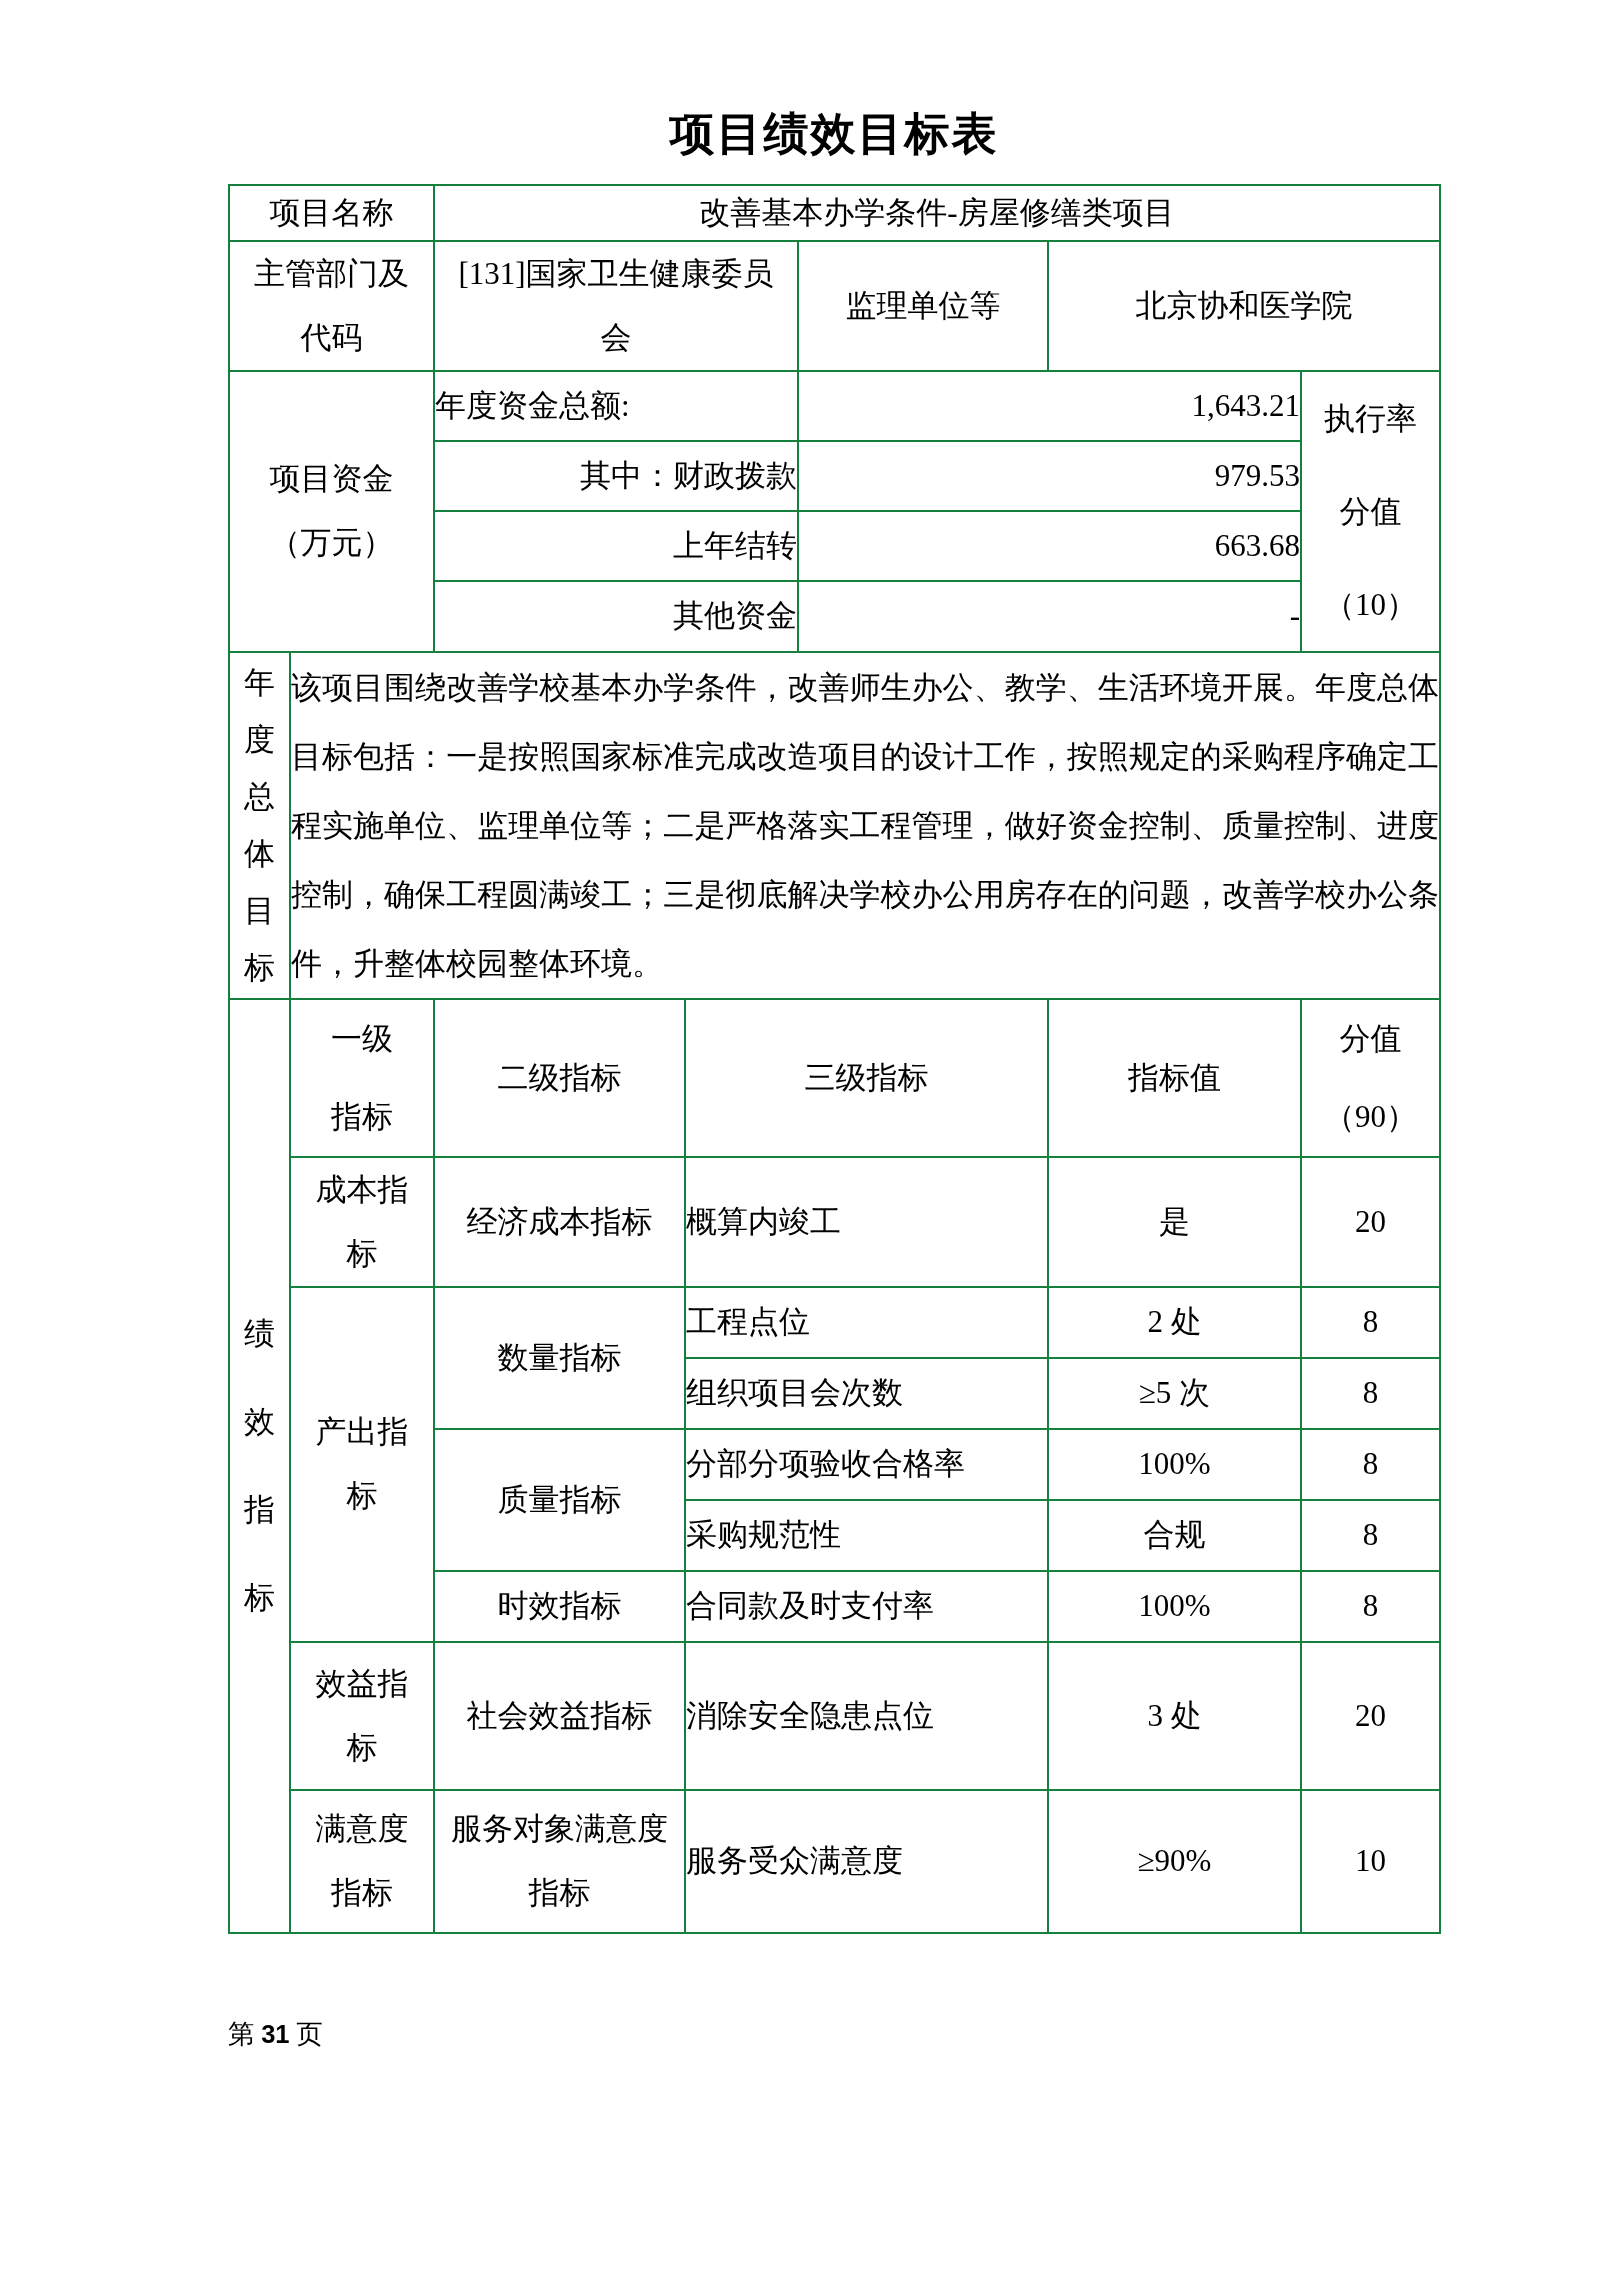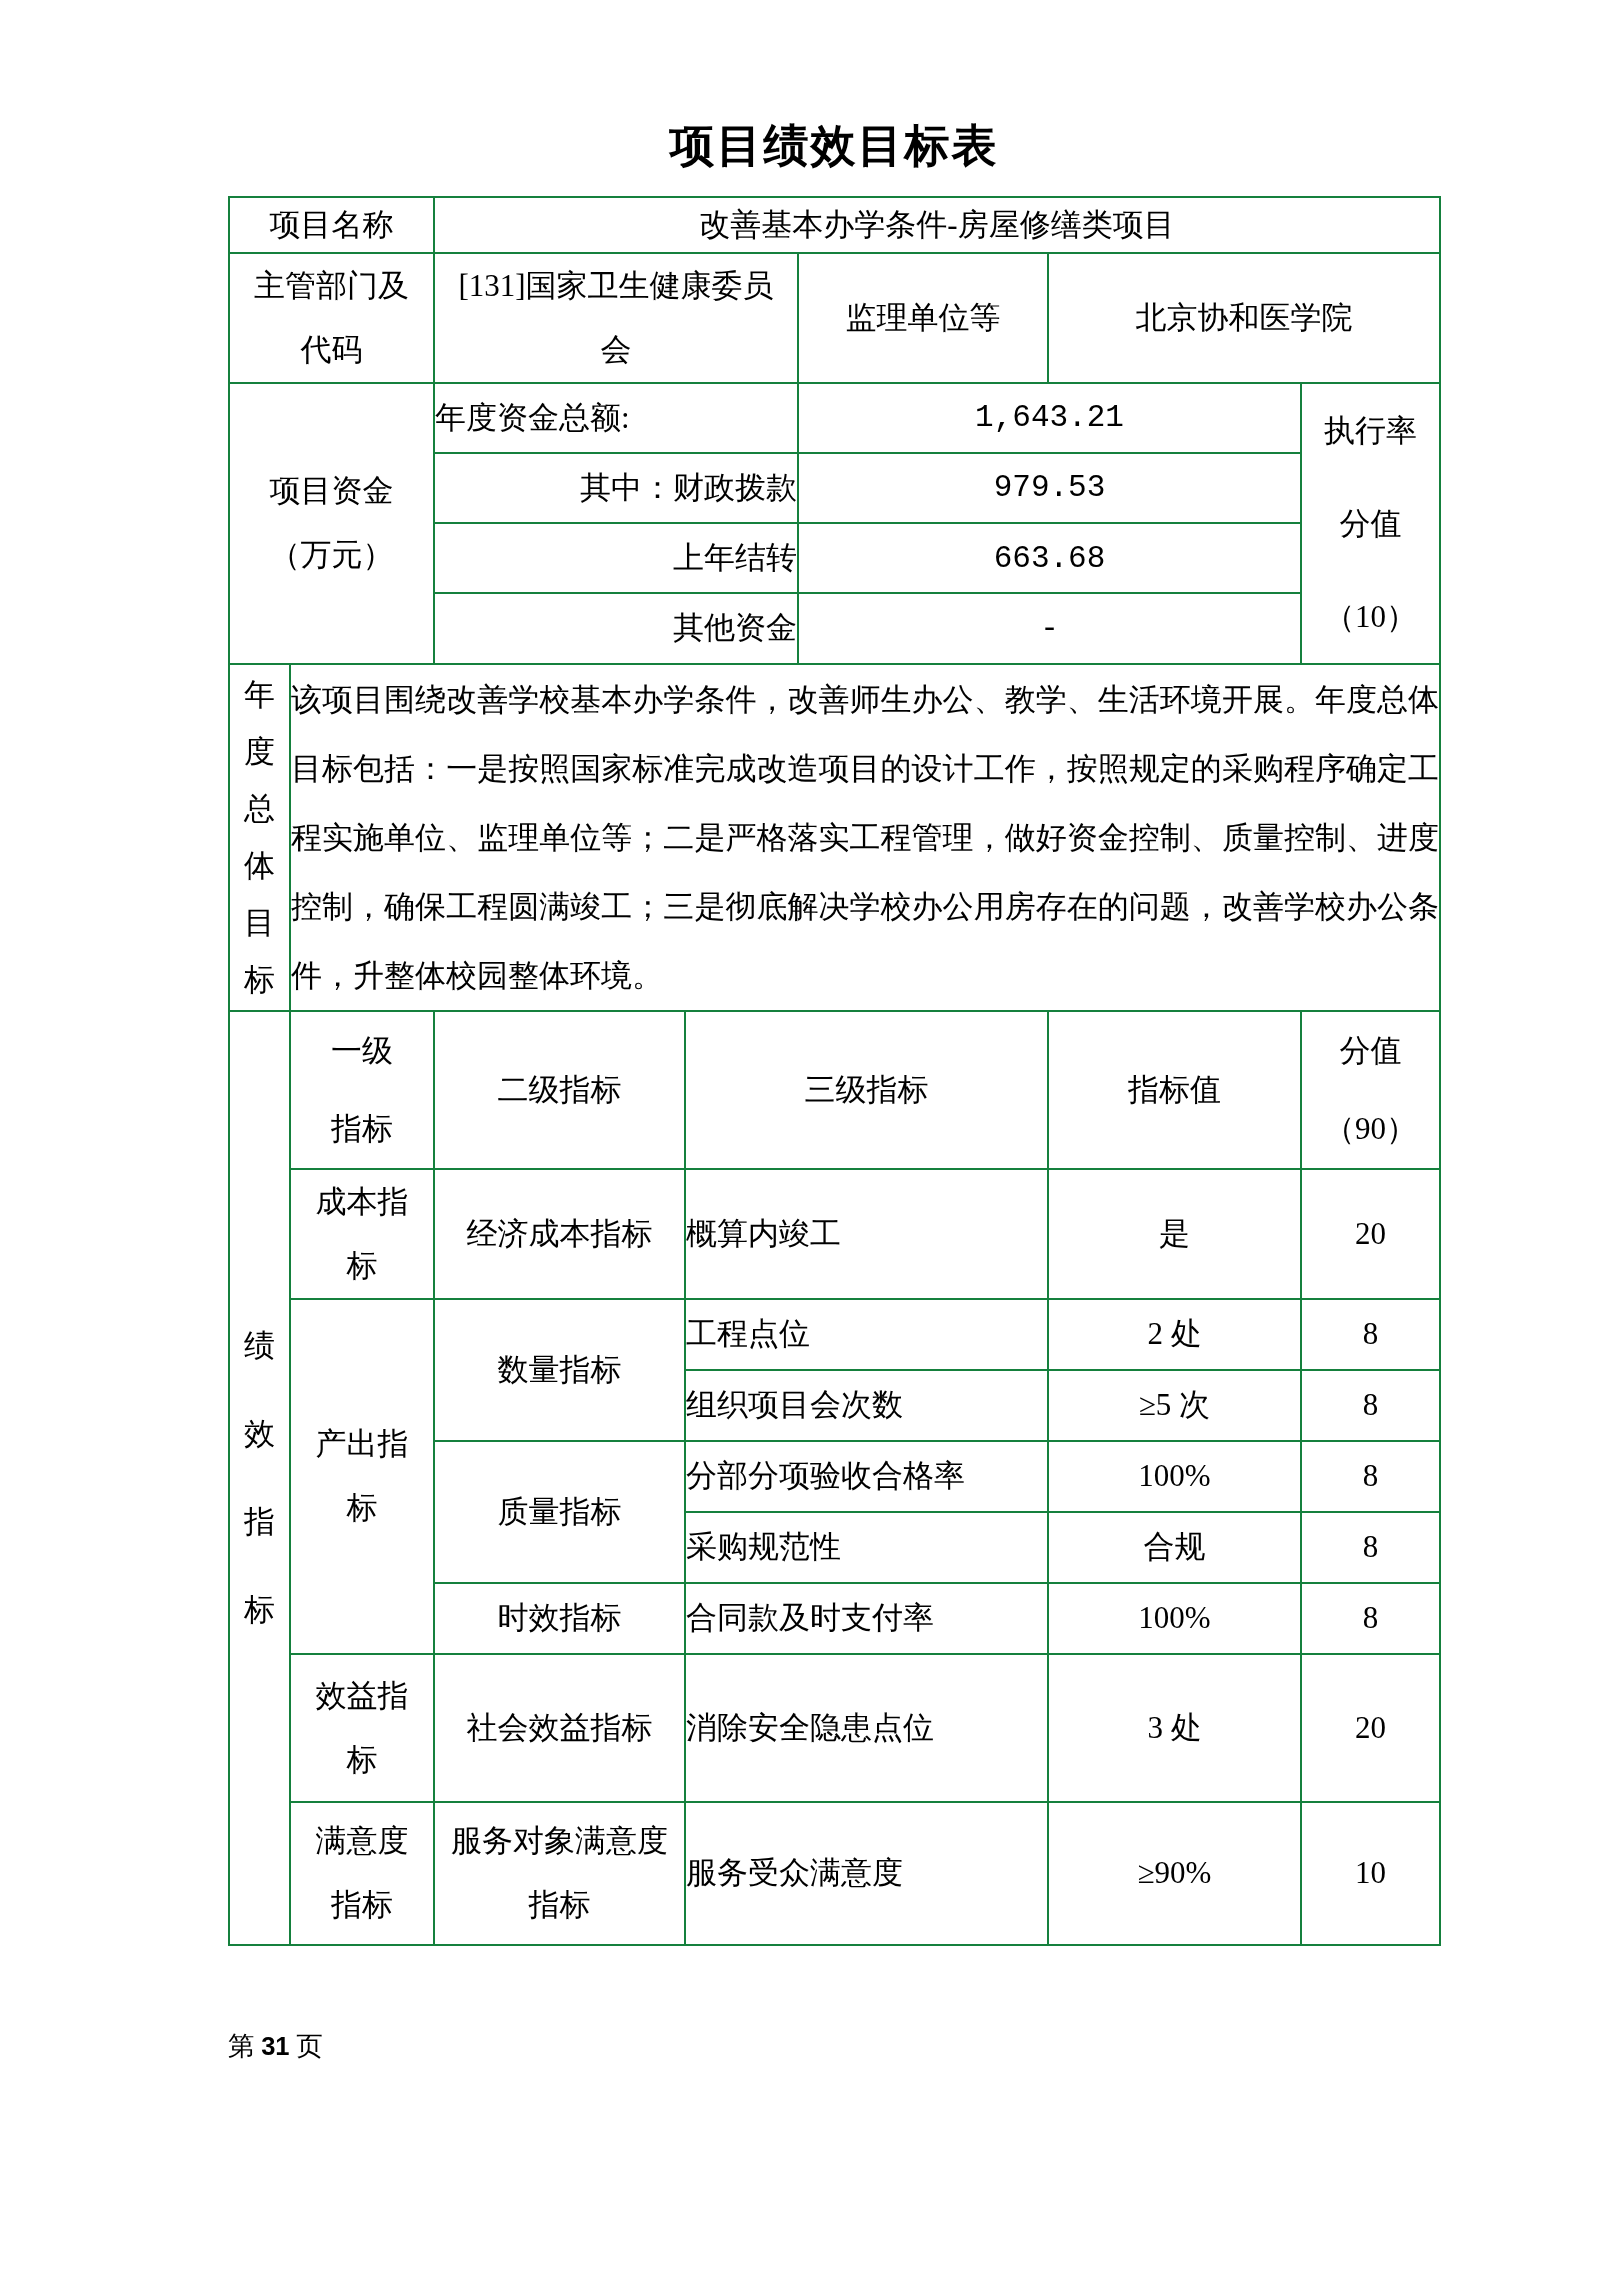--- a/index.html
+++ b/index.html
@@ -3,21 +3,21 @@
 <meta charset="utf-8">
 <style>
   html,body { margin:0; padding:0; background:#ffffff; }
   .page {
     position:relative; width:1621px; height:2293px; background:#ffffff;
     color:#000; font-family:"Liberation Serif","DejaVu Serif",serif;
     overflow:hidden;
   }
   .content { width:1212px; margin-left:228px; }
   .title {
-    margin:0; padding-top:116px; text-align:center;
+    margin:16px; padding-top:88px; text-align:center;
     font-family:"Liberation Sans","DejaVu Sans",sans-serif;
     font-weight:bold; font-size:45px; letter-spacing:2px;
   }
   .subtitle { text-align:center; font-size:31px; margin-top:33px; }
   table.grid {
     border-collapse:collapse; table-layout:fixed;
     width:1212px; margin-top:19.6px;
   }
   table.grid td {
     border:2px solid #15803d; font-size:31px; padding:0;
@@ -28,21 +28,21 @@
   col.c5{width:250px} col.c6{width:253px} col.c7{width:139px}
   
   tr.h57{height:56px} tr.h131{height:128px} tr.h63{height:62px}
   tr.h353{height:346px} tr.h125{height:123px} tr.h130{height:127px}
   tr.h72{height:71px} tr.h135{height:148px} tr.h160{height:143px}
   
   .c   { text-align:center; }
   .l3  { text-align:left; padding-left:13.7px; }
   .fl  { text-align:right; padding-right:45px; }
   .fl0 { text-align:left; padding-left:26.5px; }
-  .fv  { text-align:center; padding-right:19.6px;font-family:Liberation Mono, monospace; }
+  .fv  { text-align:right; padding-right:19.6px; }
   .lines div { line-height:64px; }
   .lh80 div  { line-height:78px; }
   .lh95 div  { line-height:93px; }
   .vlabel div{ line-height:57px; text-align:center; }
   .vlabel.gap div { line-height:88px; }
   td.para {
     text-align:justify; line-height:69px; padding:0 23.5px 0 25.5px;
   }
   .footer { text-align:left; margin-top:82px; font-size:26.5px; }
   .footer .num {

